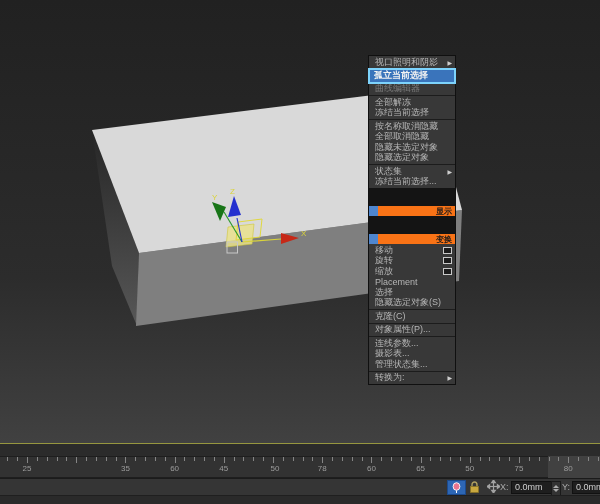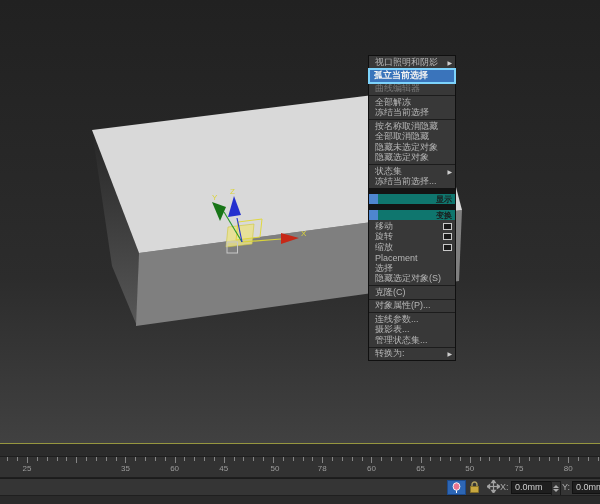--- a/index.html
+++ b/index.html
@@ -6,35 +6,35 @@
   .stage{position:relative;width:600px;height:504px;overflow:hidden;
     font-family:"Liberation Sans","DejaVu Sans",sans-serif;
     background:linear-gradient(#212121 0%,#2c2c2c 55%,#414141 88%);}
   svg{display:block}
   .scene{position:absolute;left:0;top:0;}
 
   
   .menu{position:absolute;left:368px;top:55px;width:86px;background:#141414;
     font-size:9px;color:#b5b5b5;z-index:5;border:1px solid #101010;}
   .menu-section{background:#383838;padding:1px 0;}
-  .quad-bar{height:10px;background:#0f766e;display:flex;align-items:center;margin-top:6px;}
+  .quad-bar{height:10px;background:#f97316;display:flex;align-items:center;margin-top:18px;}
   .quad-chip{width:9px;height:10px;background:#4e86cf;flex:0 0 auto;}
   .quad-label{flex:1;text-align:right;color:#1b1b1b;font-size:8px;font-weight:bold;padding-right:3px;}
   .menu-item{height:10.5px;display:flex;align-items:center;padding:0 3px 0 6px;white-space:nowrap;overflow:hidden;cursor:default;}
   .mi-label{flex:1 1 auto;overflow:hidden;}
   .menu-item.dim .mi-label{color:#7a7a7a;}
   .menu-item.highlighted{background:#3a74bb;border:2px solid #7dd3fc;height:12px;margin:0 -1px;padding-left:4px;color:#f2f2f2;font-weight:bold;}
   .mi-arrow{font-size:6px;color:#cfcfcf;margin-left:2px;flex:0 0 auto;}
   .mi-settings{width:7px;height:5px;border:1px solid #c9c9c9;background:#1c1c1c;margin-left:2px;flex:0 0 auto;}
   .menu-sep{border-top:1px solid #1c1c1c;margin:1px 0;}
 
   
   .trackline{position:absolute;left:0;top:443px;width:600px;height:1px;background:#96963f;}
   .slider-strip{position:absolute;left:0;top:444px;width:600px;height:12px;background:#2b2b2b;}
-  .ruler{position:absolute;left:0;top:456px;width:600px;height:20px;background:#323232;
+  .ruler{position:absolute;left:0;top:456px;width:548px;height:20px;background:#323232;
     border-top:1px solid #1e1e1e;border-bottom:1px solid #1e1e1e;}
   .tick{position:absolute;top:0;width:1px;background:#858585;}
   .tick.minor{height:4px}
   .tick.major{height:6px}
   .tick-label{position:absolute;top:7px;transform:translateX(-50%);font-size:8px;color:#9c9c9c;}
 
   
   .statusbar{position:absolute;left:0;top:478px;width:600px;height:16px;background:#353535;border-top:1px solid #1b1b1b;}
   .bottomstrip{position:absolute;left:0;top:495px;width:600px;height:9px;background:#2a2a2a;border-top:1px solid #1f1f1f;}
   .sb-btn{position:absolute;top:1px;height:13px;display:flex;align-items:center;justify-content:center;}

